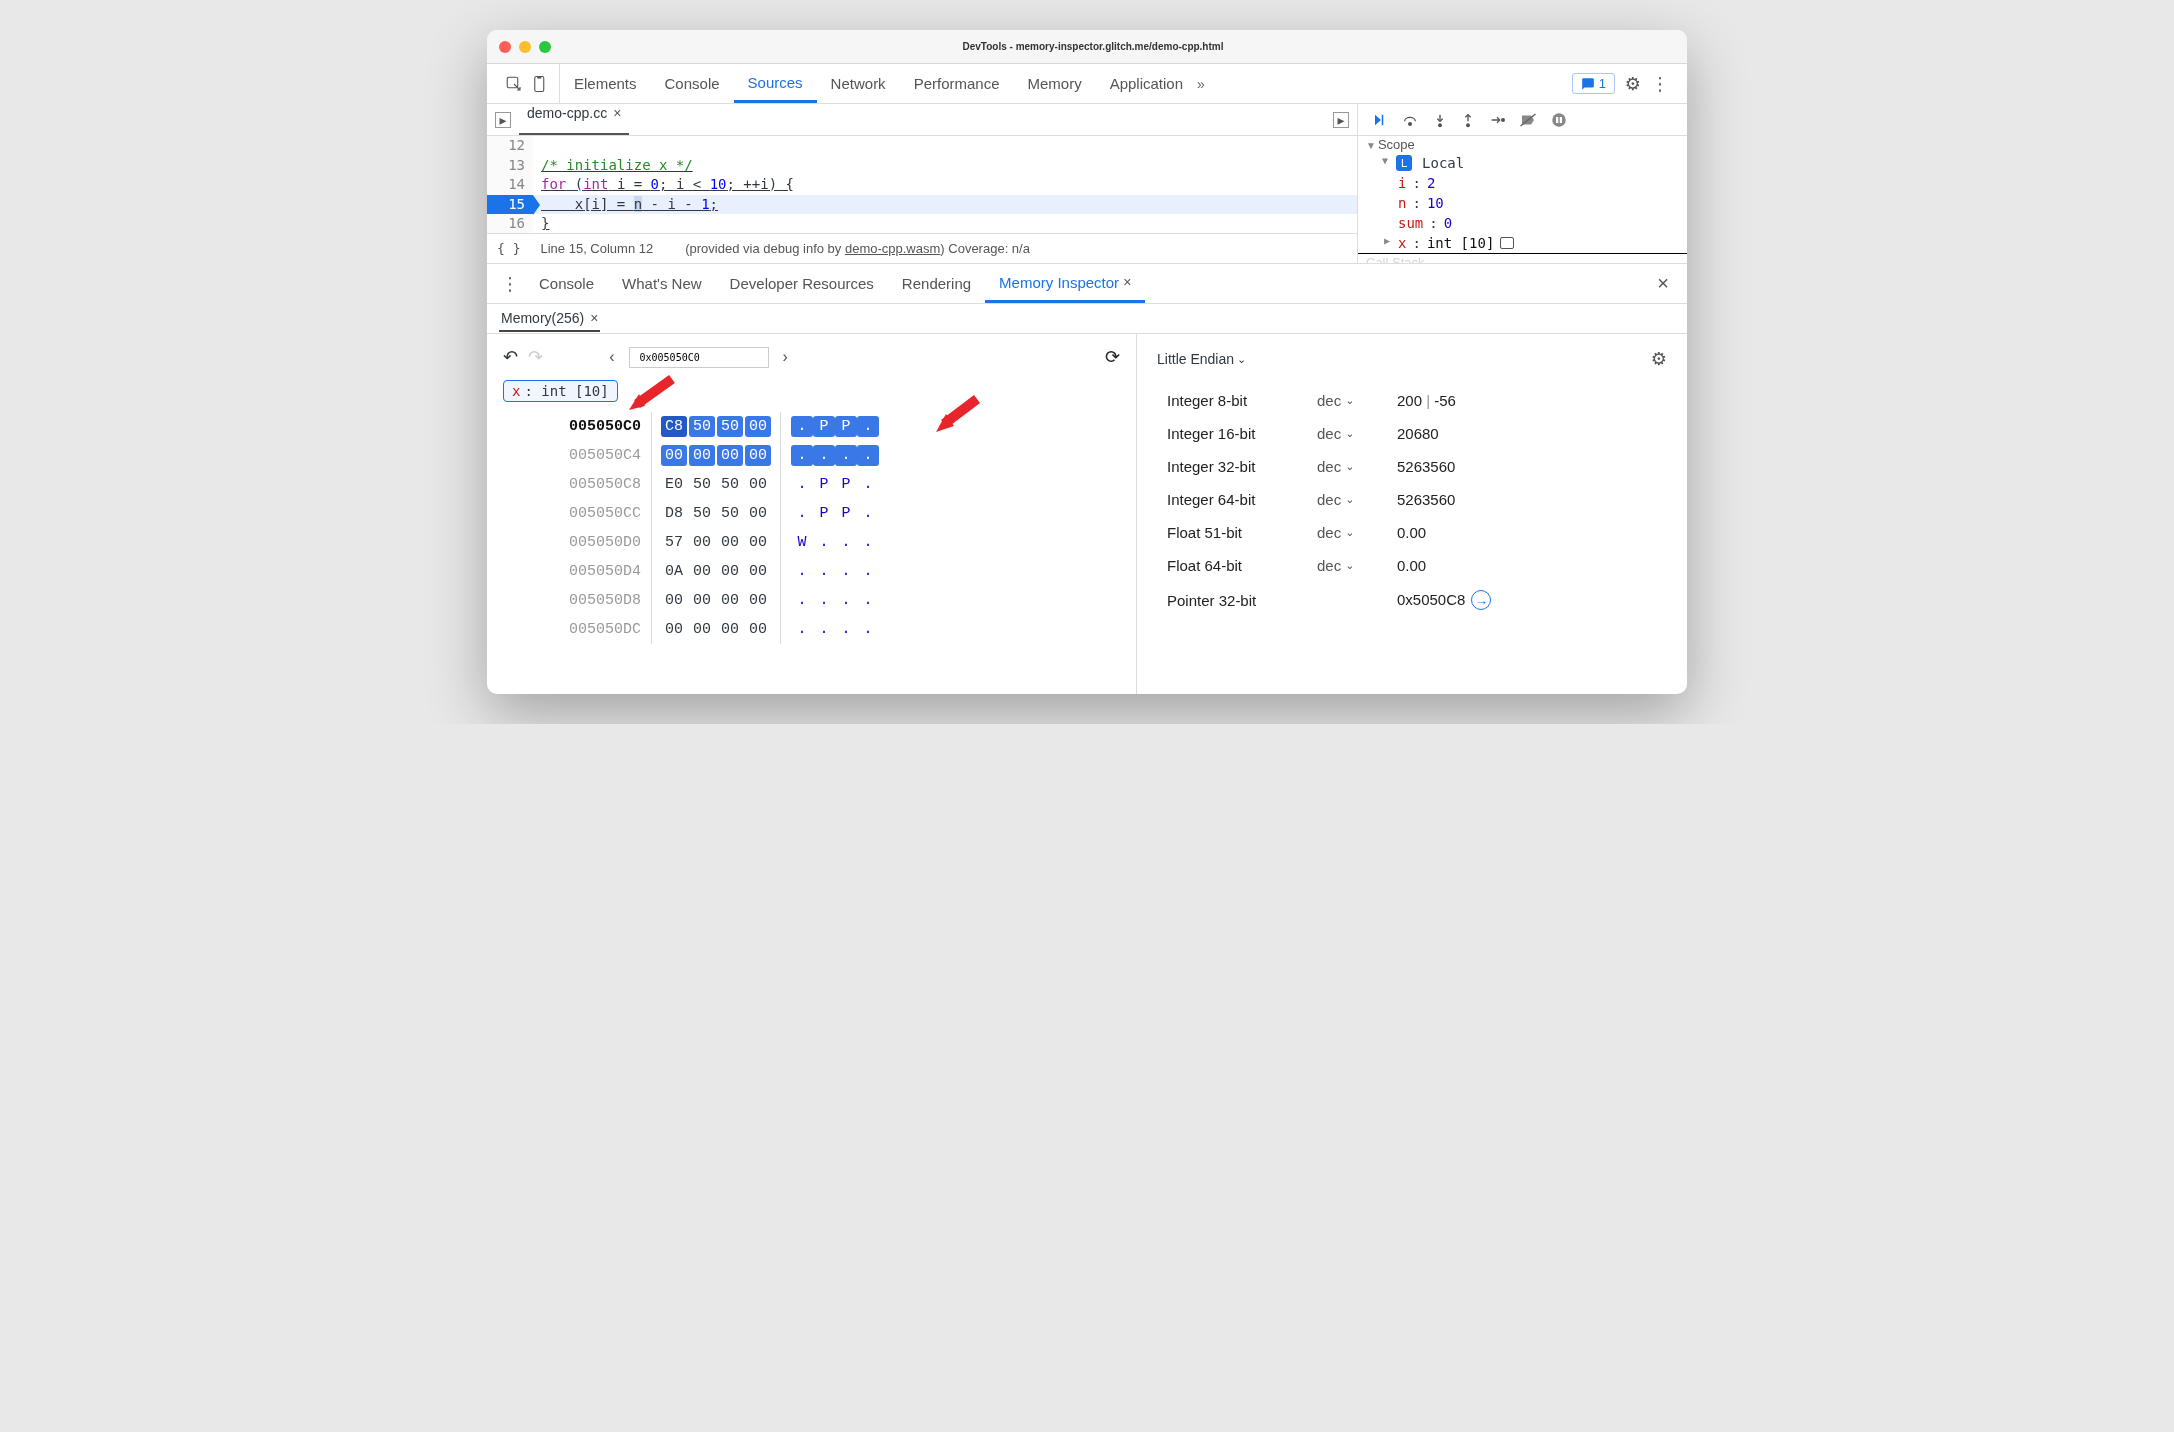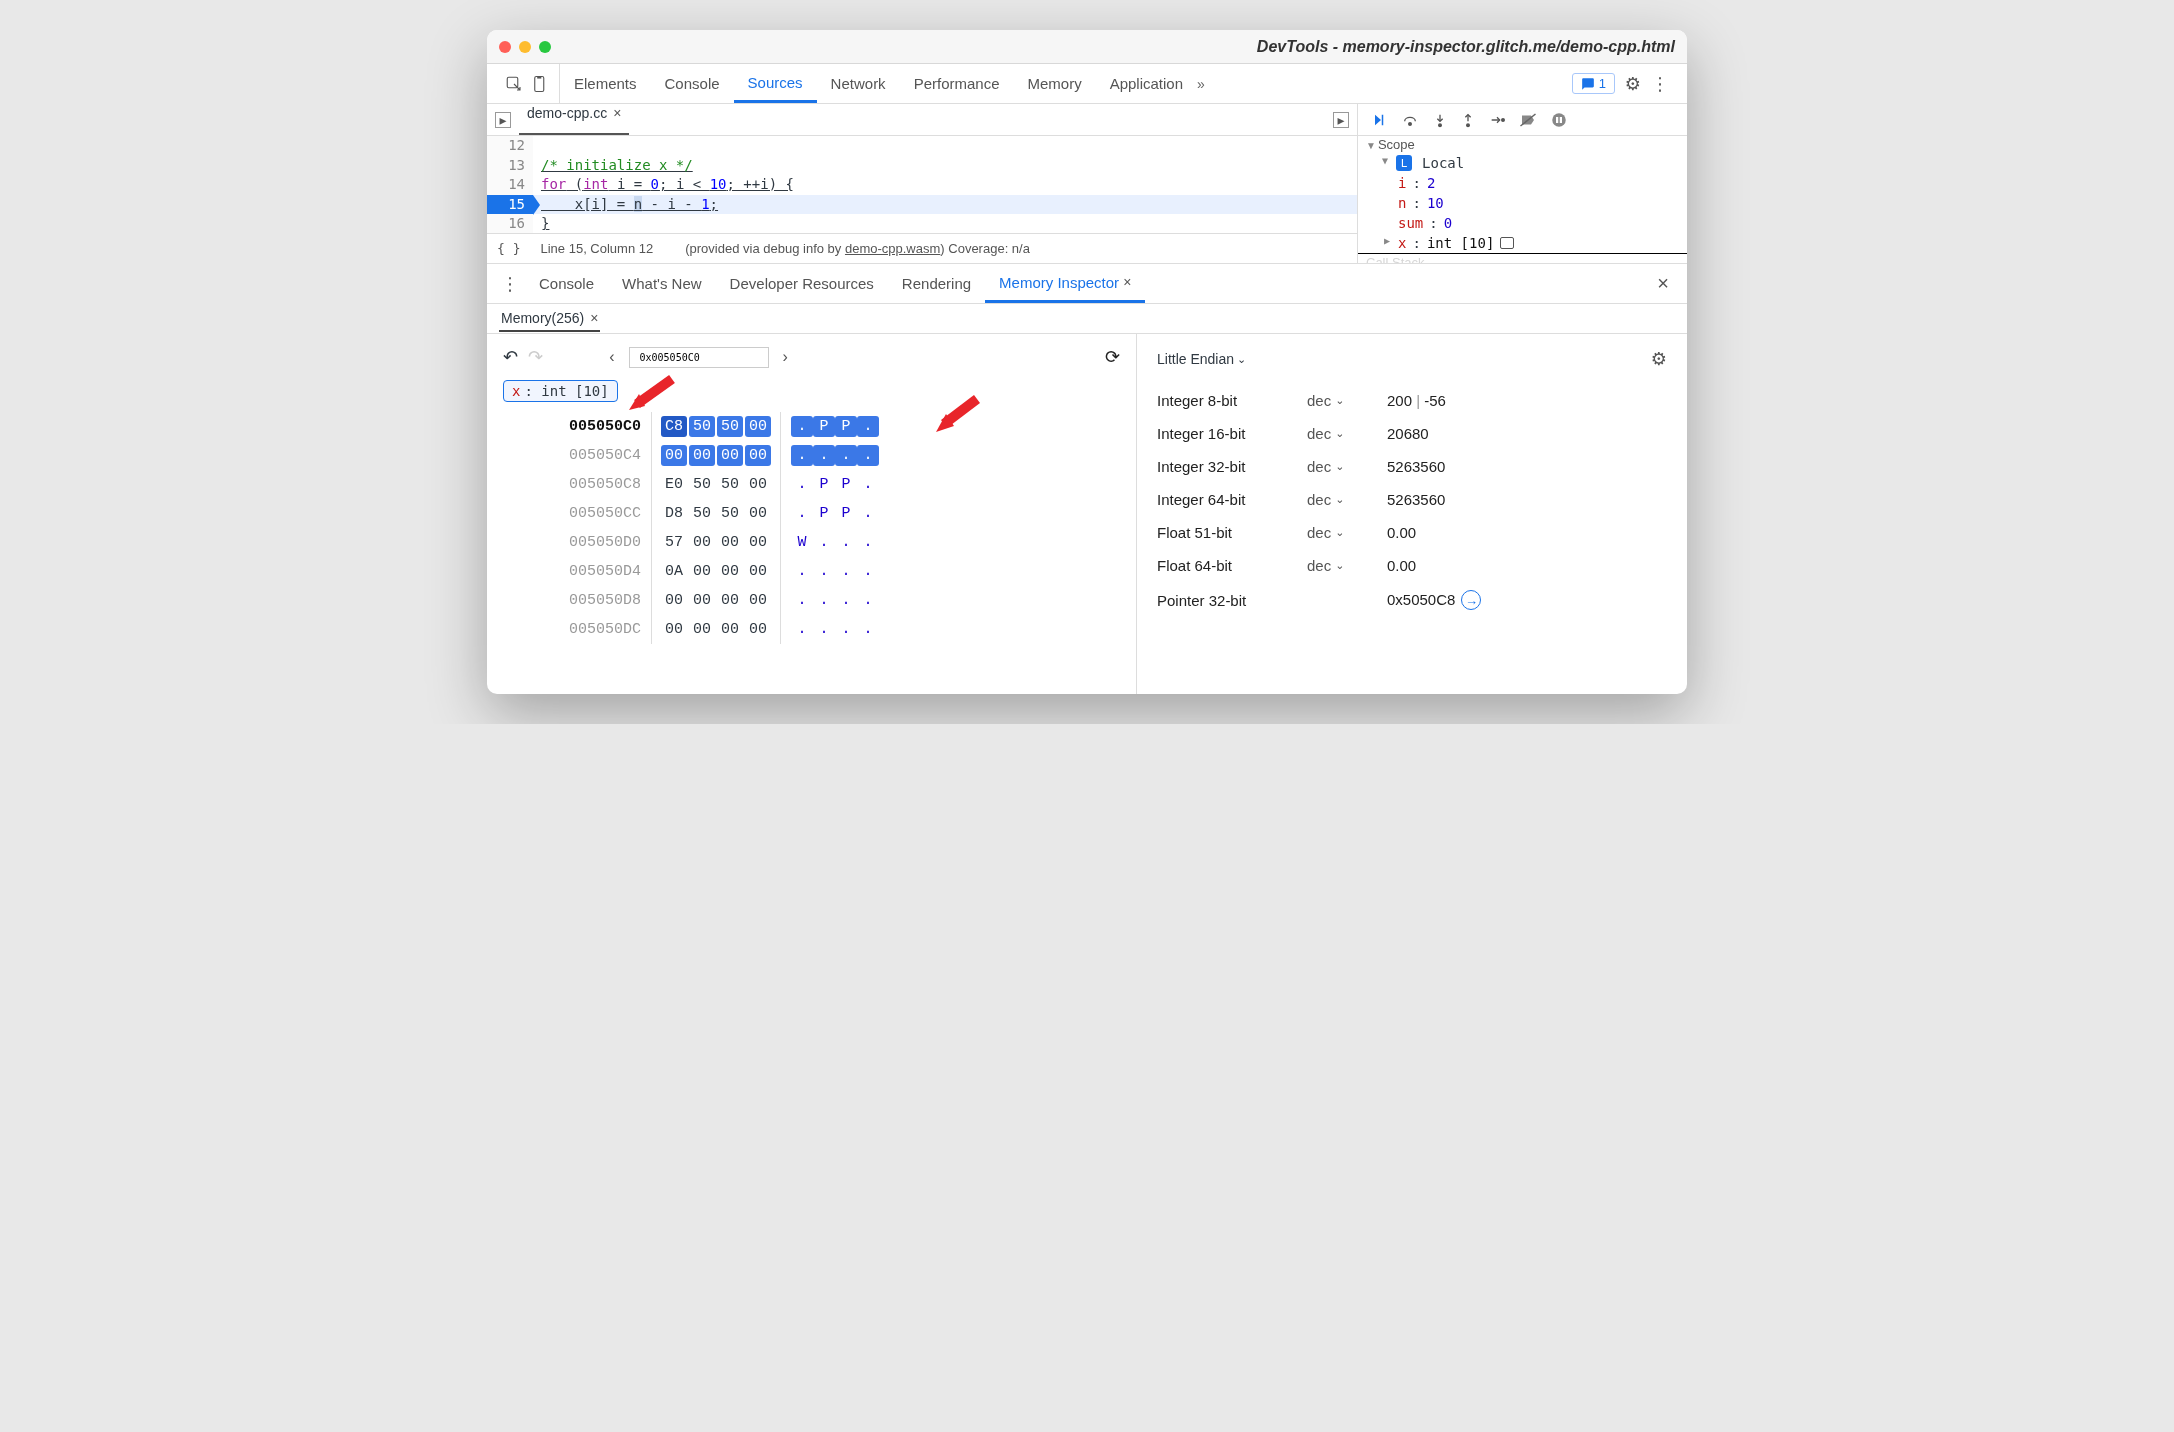--- a/index.html
+++ b/index.html
@@ -3,21 +3,21 @@
 <meta charset="utf-8">
 <style>
   * { box-sizing: border-box; margin: 0; padding: 0; }
   body { font-family: -apple-system, BlinkMacSystemFont, "Segoe UI", Helvetica, Arial, sans-serif; font-size: 14px; color: #303942; background: #e8e8e8; }
   .window { width: 1200px; margin: 30px auto; background: #fff; border-radius: 10px; box-shadow: 0 20px 60px rgba(0,0,0,0.3); overflow: hidden;}
   
   .titlebar { height: 34px; display:flex; align-items:center; padding: 0 12px; border-bottom:1px solid #d8d8d8; background:#f6f6f6;}
   .traffic { display:flex; gap:8px; }
   .tl { width:12px; height:12px; border-radius:50%; }
   .tl.red{background:#ff5f57;} .tl.yellow{background:#febc2e;} .tl.green{background:#28c840;}
-  .title-text { flex:1; text-align:right; font-weight:600; font-size:16px; color:#333; margin-left:-40px;font-style:italic;}
+  .title-text { flex:1; text-align:center; font-weight:600; font-size:10px; color:#333; margin-left:-40px;}
   
   .maintabs { display:flex; align-items:center; height:40px; border-bottom:1px solid #ddd; padding:0 8px; gap:0;}
   .mt-icons { display:flex; gap:8px; padding:0 10px; border-right:1px solid #ddd; height:100%; align-items:center;}
   .svg-icon { width:18px; height:18px; stroke:#555; fill:none; stroke-width:1.5;}
   .tab { padding: 0 14px; height:38px; display:flex; align-items:center; color:#555; font-size:15px; cursor:pointer;}
   .tab.active { color:#1a73e8; border-bottom: 3px solid #1a73e8; font-weight:500;}
   .mt-right { margin-left:auto; display:flex; align-items:center; gap:10px; padding-right:10px;}
   .msg-badge { display:flex; align-items:center; gap:4px; border:1px solid #a8c7fa; color:#1a73e8; padding:2px 8px; border-radius:3px; font-size:13px;}
   .chevron { font-size:14px; color:#666;}
   .gear-icon{ font-size:18px; color:#555;}
@@ -77,21 +77,21 @@
   .hex-bytes{ padding:0 8px !important;}
   .byte{ display:inline-block; width:26px; text-align:center; padding:2px 0; margin:1px 1px;}
   .byte.hl{ background:#3b78e7; color:#fff; border-radius:3px;}
   .byte.hl.first{ background:#2259c5;}
   .ascii-cell{ border-left:1px solid #ddd; padding-left:10px !important;}
   .ach{ display:inline-block; width:22px; text-align:center; padding:2px 0; margin:1px 0; color:#1c00cf;}
   .ach.hl{background:#3b78e7; color:#fff; border-radius:3px;}
   
   .endian-row{ display:flex; align-items:center; padding:4px 0 14px 0;}
   .endian-row .gear{ margin-left:auto; color:#555; font-size:18px;}
-  .valrow{ display:flex; align-items:center; padding:8px 0; font-size:15px;}
+  .valrow{ display:flex; align-items:center; padding:8px 0; font-size:15px;margin-left:10px;}
   .valrow .label{ width:150px; color:#222;}
   .valrow .fmt{ width:80px; color:#555; display:flex; align-items:center; gap:4px;}
   .valrow .value{ color:#222;}
   .grey{color:#999;}
   .circle-arrow{ display:inline-flex; width:20px;height:20px;border:1.5px solid #1a73e8; border-radius:50%; color:#1a73e8; align-items:center;justify-content:center; font-size:13px; margin-left:6px;}
   
   .red-arrow{ position:absolute; width:50px; height:40px;}
   .red-arrow svg{ width:100%;height:100%;}
   .rel-container{ position:relative;}
   .small-chevron{ font-size:11px;}

